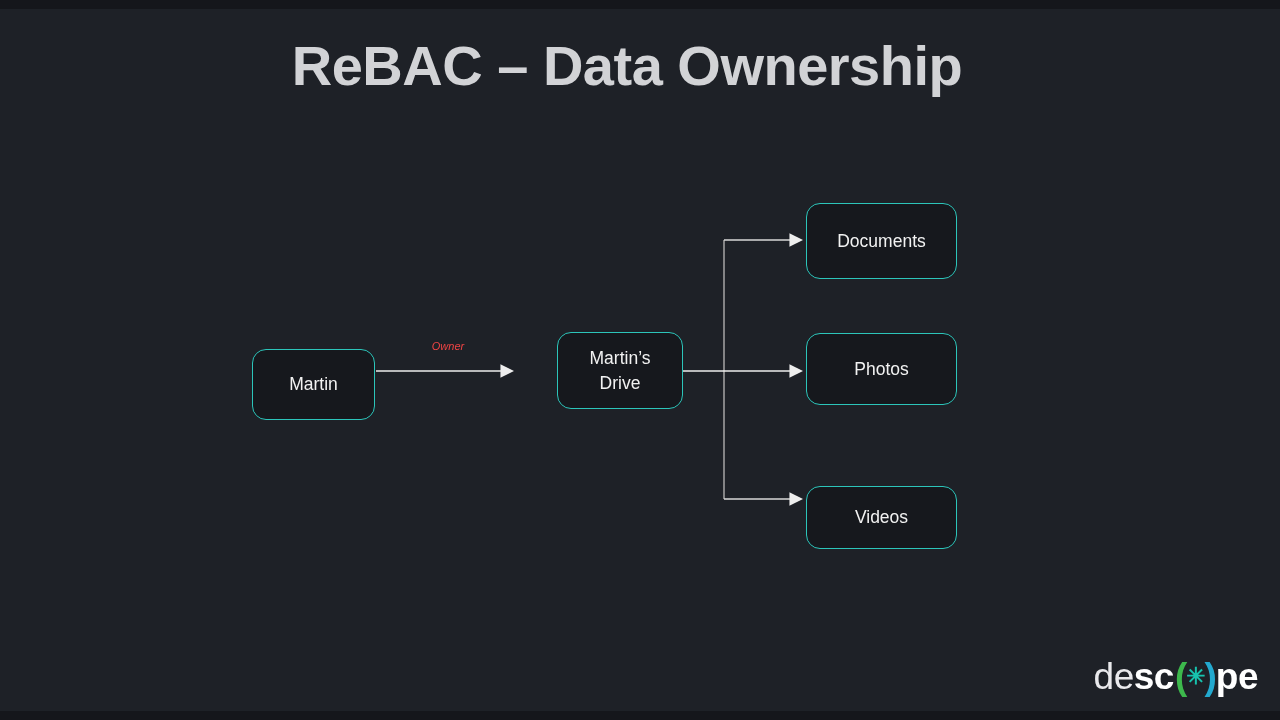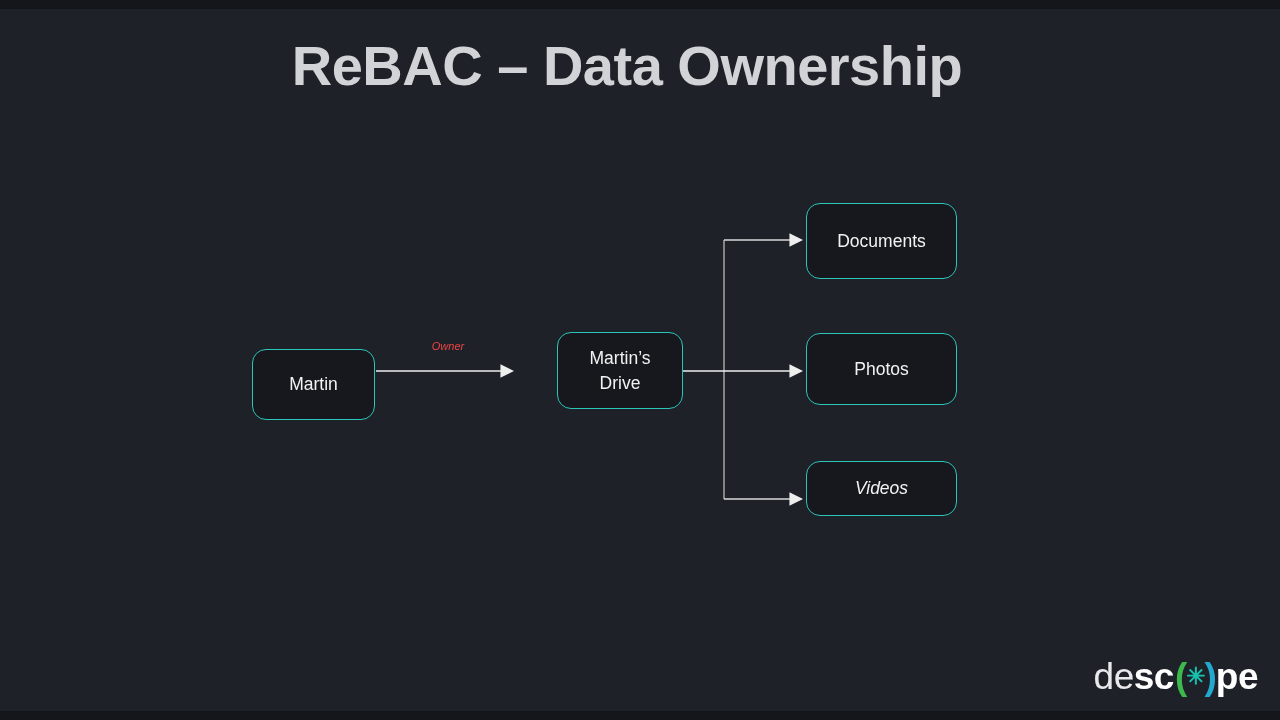--- a/index.html
+++ b/index.html
@@ -43,21 +43,21 @@
     text-align: center;
     color: #f2f2f2;
     font-size: 17.5px;
     line-height: 25px;
     white-space: pre-line;
   }
   .node-martin        { left: 252px; top: 333px; width: 123px; height: 71px; margin-top: 16px; }
   .node-drive         { left: 517px; top: 332px; width: 126px; height: 77px; margin-left: 40px; }
   .node-documents     { left: 806px; top: 203px; width: 151px; height: 76px; }
   .node-photos        { left: 806px; top: 333px; width: 151px; height: 72px; }
-  .node-videos        { left: 806px; top: 461px; width: 151px; height: 55px; font-style: italic; }
+  .node-videos        { left: 806px; top: 486px; width: 151px; height: 63px; }
 
   .edge-label {
     position: absolute;
     left: 398px; top: 340px; width: 100px;
     text-align: center;
     color: #ef4444;
     font-size: 11px;
     font-style: italic;
   }
 

